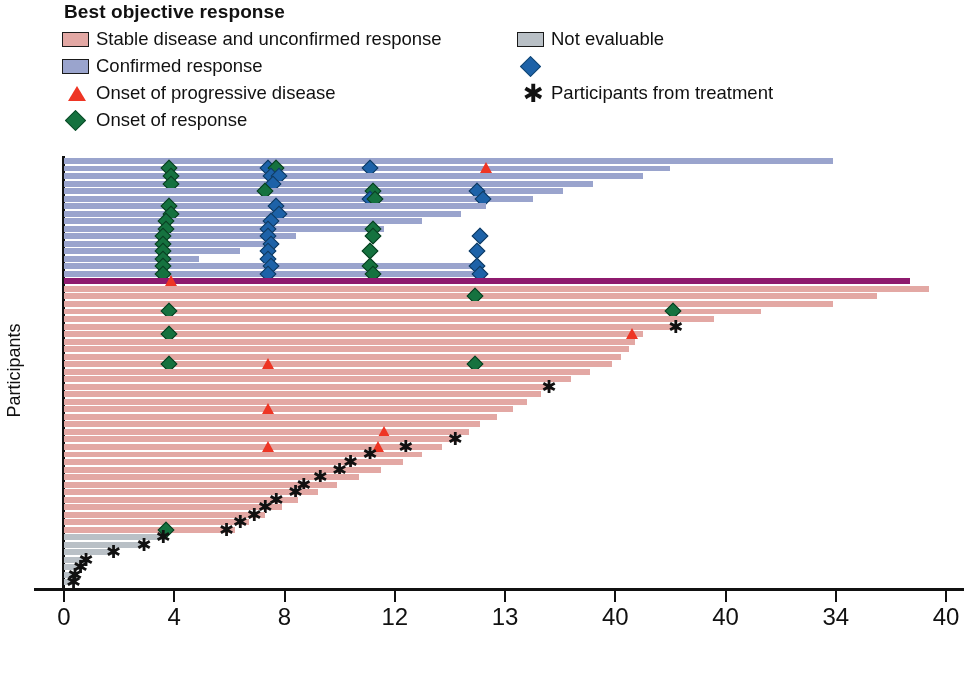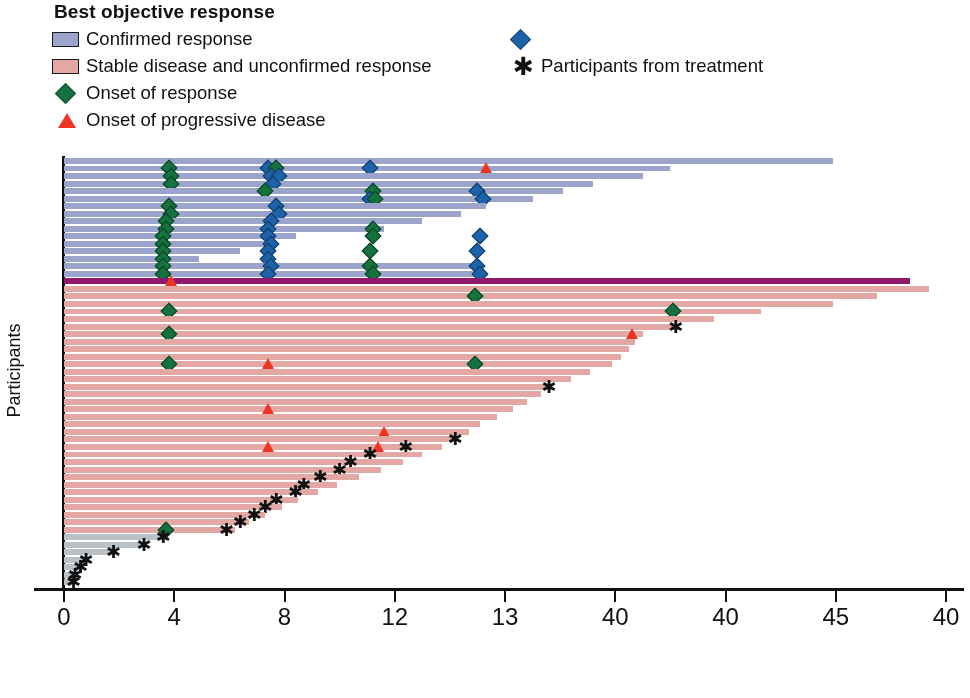--- a/index.html
+++ b/index.html
@@ -1,21 +1,21 @@
 <!DOCTYPE html>
 <html><head>
 <meta charset="utf-8">
 <style>
   html,body{margin:0;padding:0;background:#ffffff;}
   body{
     width:970px;height:698px;position:relative;overflow:hidden;
     font-family:"Liberation Sans", sans-serif;color:#111;
   }
   
-  #legend{position:absolute;left:52px;top:2px;width:880px;}
+  #legend{position:absolute;left:62px;top:2px;width:880px;}
   #legend-title{
     font-size:19px;font-weight:bold;letter-spacing:.1px;line-height:1;
     margin:0 0 7px 2px;
   }
   .legend-cols{display:flex;}
   .legend-col{display:flex;flex-direction:column;gap:4px;}
   .legend-col.left{width:455px;}
   .legend-row{display:flex;align-items:center;height:23px;}
   .legend-key{width:34px;display:flex;align-items:center;justify-content:flex-start;}
   .swatch{
@@ -66,44 +66,50 @@
 </style>
 </head>
 <body>
 
 <div id="legend">
   <div id="legend-title">Best objective response</div>
   <div class="legend-cols">
     <div class="legend-col left" id="legend-left">
         <div class="legend-row">
           <span class="legend-key">
+            <span class="swatch" style="background: rgb(227, 168, 164);"></span>
+          </span>
+          <span class="legend-label">Stable disease and unconfirmed response</span>
+        </div>
+        <div class="legend-row">
+          <span class="legend-key">
             <span class="swatch" style="background: rgb(154, 164, 205);"></span>
           </span>
           <span class="legend-label">Confirmed response</span>
         </div>
         <div class="legend-row">
           <span class="legend-key">
-            <span class="swatch" style="background: rgb(227, 168, 164);"></span>
-          </span>
-          <span class="legend-label">Stable disease and unconfirmed response</span>
+            <span class="tri"></span>
+          </span>
+          <span class="legend-label">Onset of progressive disease</span>
         </div>
         <div class="legend-row">
           <span class="legend-key">
             <span class="gdiamond"></span>
           </span>
           <span class="legend-label">Onset of response</span>
-        </div>
-        <div class="legend-row">
-          <span class="legend-key">
-            <span class="tri"></span>
-          </span>
-          <span class="legend-label">Onset of progressive disease</span>
         </div>
       </div>
     <div class="legend-col right" id="legend-right">
+        <div class="legend-row">
+          <span class="legend-key">
+            <span class="swatch" style="background: rgb(185, 192, 198);"></span>
+          </span>
+          <span class="legend-label">Not evaluable</span>
+        </div>
         <div class="legend-row">
           <span class="legend-key">
             <span class="bdiamond"></span>
           </span>
         </div>
         <div class="legend-row">
           <span class="legend-key">
             <span class="ast">✱</span>
           </span>
           <span class="legend-label">Participants from treatment</span>
@@ -264,18 +270,18 @@
       <div class="ticklabel" style="left: 284.5px;">8</div>
       <div class="tick" style="left: 393.75px;"></div>
       <div class="ticklabel" style="left: 394.75px;">12</div>
       <div class="tick" style="left: 504px;"></div>
       <div class="ticklabel" style="left: 505px;">13</div>
       <div class="tick" style="left: 614.25px;"></div>
       <div class="ticklabel" style="left: 615.25px;">40</div>
       <div class="tick" style="left: 724.5px;"></div>
       <div class="ticklabel" style="left: 725.5px;">40</div>
       <div class="tick" style="left: 834.75px;"></div>
-      <div class="ticklabel" style="left: 835.75px;">45</div>
+      <div class="ticklabel" style="left: 835.75px;">34</div>
       <div class="tick" style="left: 945px;"></div>
       <div class="ticklabel" style="left: 946px;">40</div>
     </div>
   <div id="yaxis-title">Participants</div>
 </div>
 
 </body></html>

